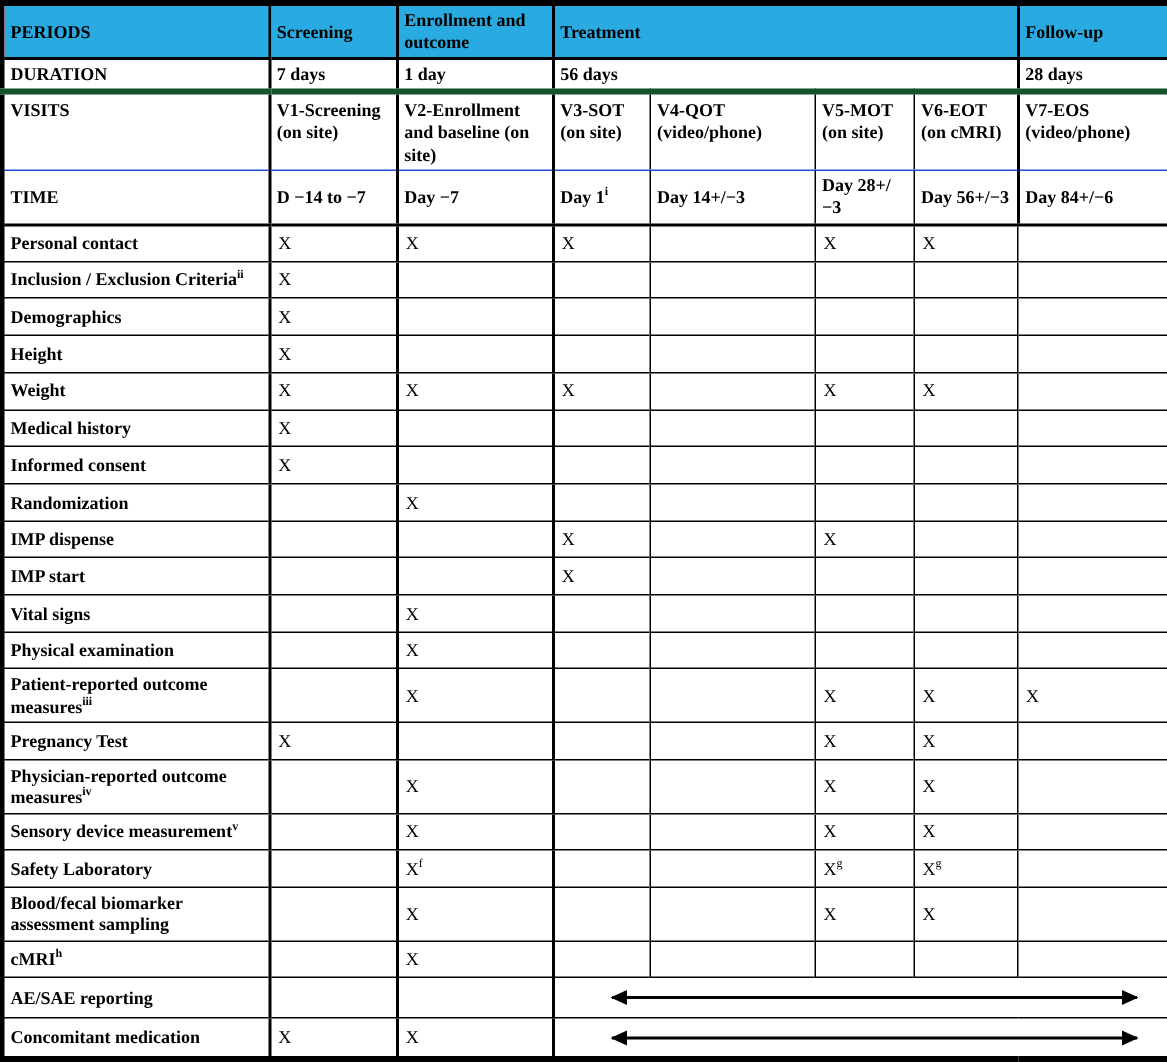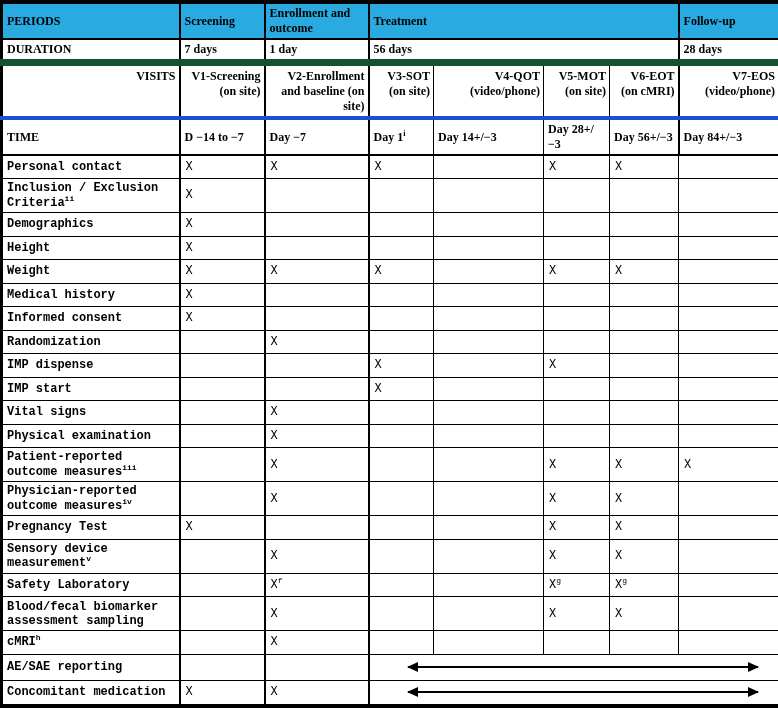--- a/index.html
+++ b/index.html
@@ -12,38 +12,38 @@
     width:778px;height:708px;
     border:3px solid #000;border-top-width:4px;border-bottom-width:4px;
   }
   th,td{overflow:hidden;box-sizing:border-box;}
   
   thead th{
     font-weight:bold;text-align:left;vertical-align:middle;
     font-size:12px;line-height:1.25;padding:2px 3px 2px 4px;
   }
   tr.periods th{height:30px;border-bottom:2px solid #000;}
-  tr.duration th{height:22px;border-bottom:7px solid #14532d;}
-  tr.visits th{height:49px;border-bottom:4px solid #1d4ed8;vertical-align:top;padding-top:3px;text-align:right;}
+  tr.duration th{height:22px;border-bottom:4px solid #14532d;}
+  tr.visits th{height:49px;border-bottom:1px solid #1d4ed8;vertical-align:top;padding-top:3px;}
   tr.time th{height:36px;border-bottom:2px solid #000;}
   .cyan{background:#29ABE2;}
   .it{}
   
   .bl1{border-left:1px solid #000;}
   .bl2{border-left:2px solid #000;}
   
   tbody td{
     border-top:1px solid #000;
     font-size:12px;line-height:1.2;
     vertical-align:middle;padding:1px 3px;
   }
   td.lbl{font-weight:bold;padding-left:4px;}
   td.mark{font-weight:normal;padding-left:5px;}
   sup{font-size:8px;line-height:0;vertical-align:super;}
-  tbody tr{height:22px;font-family:Liberation Mono, monospace;}
+  tbody tr{height:22px;}
   tr.arrow-row{height:24px;}
   td.arrowcell{padding:0;vertical-align:middle;}
   
   .dbl-arrow{
     position:relative;height:2px;background:#000;
     margin-left:38px;margin-right:20px;
   }
   .dbl-arrow::before,.dbl-arrow::after{
     content:"";position:absolute;top:-4px;width:0;height:0;
     border-top:5px solid transparent;border-bottom:5px solid transparent;
@@ -91,21 +91,21 @@
         <th class="bl2">V7-EOS (video/phone)</th>
       </tr>
     <tr class="time" id="time-row">
       <th class="lblcell">TIME</th>
     <th class="bl2">D −14 to −7</th>
         <th class="bl2">Day −7</th>
         <th class="bl2">Day 1<sup>i</sup></th>
         <th class="bl1">Day 14+/−3</th>
         <th class="bl1">Day 28+/−3</th>
         <th class="bl1">Day 56+/−3</th>
-        <th class="bl2">Day 84+/−3</th>
+        <th class="bl2">Day 84+/−6</th>
       </tr>
   </thead>
   <tbody id="body-rows">
       <tr>
         <td class="lbl">Personal contact</td>
         <td class="mark bl2">X</td>
         <td class="mark bl2">X</td>
         <td class="mark bl2">X</td>
         <td class="mark bl1"></td>
         <td class="mark bl1">X</td>
@@ -226,33 +226,33 @@
         <td class="lbl">Patient-reported outcome measures<sup>iii</sup></td>
         <td class="mark bl2"></td>
         <td class="mark bl2">X</td>
         <td class="mark bl2"></td>
         <td class="mark bl1"></td>
         <td class="mark bl1">X</td>
         <td class="mark bl1">X</td>
         <td class="mark bl1">X</td>
       </tr>
       <tr>
+        <td class="lbl">Pregnancy Test</td>
+        <td class="mark bl2">X</td>
+        <td class="mark bl2"></td>
+        <td class="mark bl2"></td>
+        <td class="mark bl1"></td>
+        <td class="mark bl1">X</td>
+        <td class="mark bl1">X</td>
+        <td class="mark bl1"></td>
+      </tr>
+      <tr>
         <td class="lbl">Physician-reported outcome measures<sup>iv</sup></td>
         <td class="mark bl2"></td>
         <td class="mark bl2">X</td>
-        <td class="mark bl2"></td>
-        <td class="mark bl1"></td>
-        <td class="mark bl1">X</td>
-        <td class="mark bl1">X</td>
-        <td class="mark bl1"></td>
-      </tr>
-      <tr>
-        <td class="lbl">Pregnancy Test</td>
-        <td class="mark bl2">X</td>
-        <td class="mark bl2"></td>
         <td class="mark bl2"></td>
         <td class="mark bl1"></td>
         <td class="mark bl1">X</td>
         <td class="mark bl1">X</td>
         <td class="mark bl1"></td>
       </tr>
       <tr>
         <td class="lbl">Sensory device measurement<sup>v</sup></td>
         <td class="mark bl2"></td>
         <td class="mark bl2">X</td>

